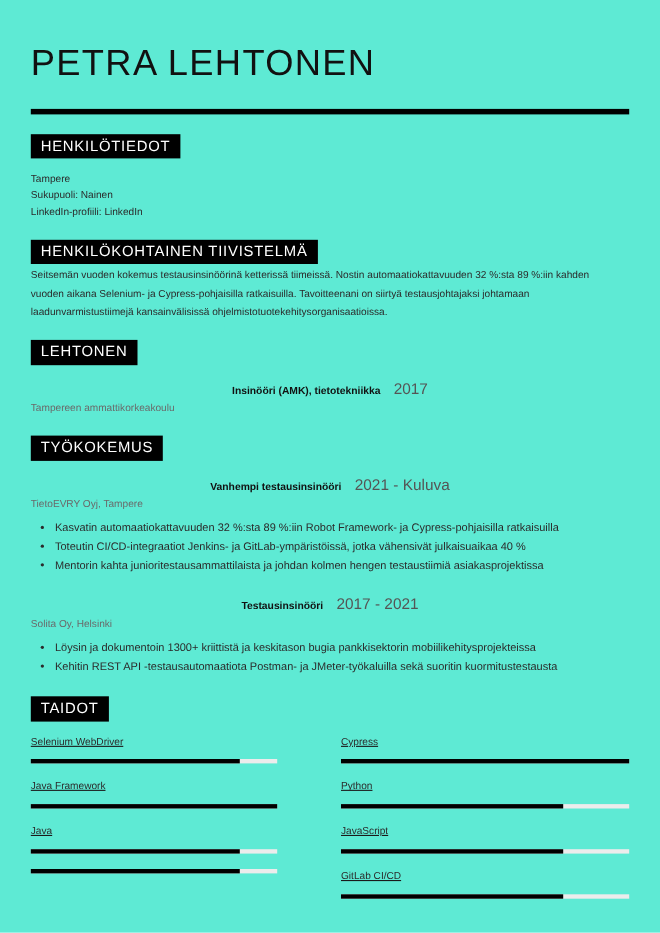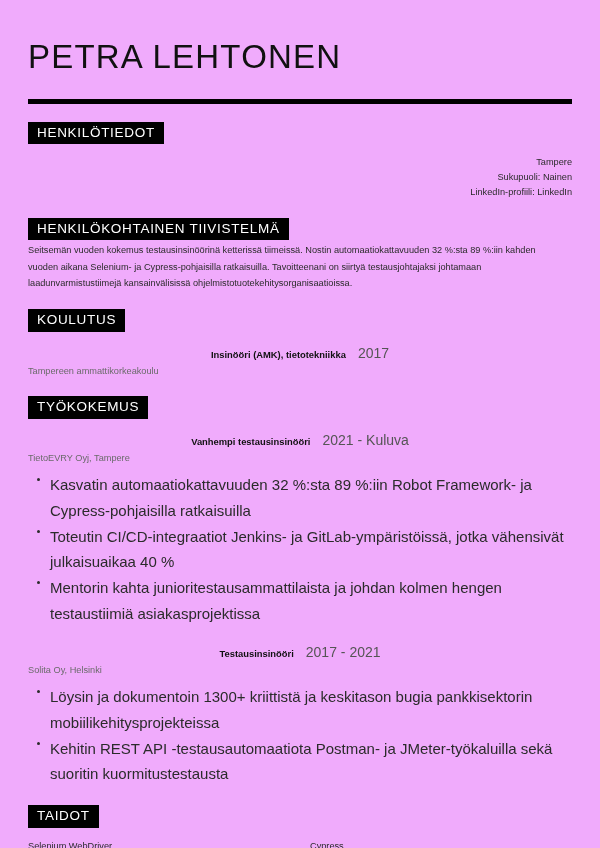--- a/index.html
+++ b/index.html
@@ -13,21 +13,21 @@
     font-family: "Liberation Sans", sans-serif;
     color: #1a1a1a;
     -webkit-font-smoothing: antialiased;
   }
   .page {
     position: relative;
     width: 600px;
     height: 848px;
     box-sizing: border-box;
     padding: 0 28px;
-    background: #f0abfc;
+    background: #5eead4;
     overflow: hidden;
   }
 
   
   .name-block {
     padding-top: 40px;
   }
   .full-name {
     font-size: 33px;
     font-weight: 400;
@@ -53,21 +53,20 @@
     background: #000000;
     color: #ffffff;
     font-size: 13.5px;
     letter-spacing: 0.7px;
     padding: 4px 9px 5px 9px;
     line-height: 1;
     white-space: nowrap;
   }
   .contact-list {
     margin-top: 11px;
-    text-align: right;
   }
   .contact-line {
     font-size: 9.2px;
     line-height: 1.62;
     color: #2b2b2b;
   }
   .summary-text {
     margin-top: 2px;
     font-size: 9.2px;
     line-height: 1.78;
@@ -105,21 +104,21 @@
   }
 
   .bullets {
     margin: 7px 0 0 0;
     padding: 0;
     list-style: none;
   }
   .bullets li {
     position: relative;
     padding-left: 22px;
-    font-size: 15px;
+    font-size: 10px;
     line-height: 1.72;
     color: #2b2b2b;
   }
   .bullets li::before {
     content: "";
     position: absolute;
     left: 9px;
     top: 6px;
     width: 3px;
     height: 3px;
@@ -179,21 +178,21 @@
       <div class="contact-line">LinkedIn-profiili: LinkedIn</div>
     </div>
   </div>
 
   <div class="section">
     <span class="badge">HENKILÖKOHTAINEN TIIVISTELMÄ</span>
     <p class="summary-text">Seitsemän vuoden kokemus testausinsinöörinä ketterissä tiimeissä. Nostin automaatiokattavuuden 32 %:sta 89 %:iin kahden vuoden aikana Selenium- ja Cypress-pohjaisilla ratkaisuilla. Tavoitteenani on siirtyä testausjohtajaksi johtamaan laadunvarmistustiimejä kansainvälisissä ohjelmistotuotekehitysorganisaatioissa.</p>
   </div>
 
   <div class="section">
-    <span class="badge">KOULUTUS</span>
+    <span class="badge">LEHTONEN</span>
     <div class="entry">
       <div class="entry-head">
         <span class="entry-title">Insinööri (AMK), tietotekniikka</span>
         <span class="entry-date">2017</span>
       </div>
       <div class="entry-sub">Tampereen ammattikorkeakoulu</div>
     </div>
   </div>
 
   <div class="section">

